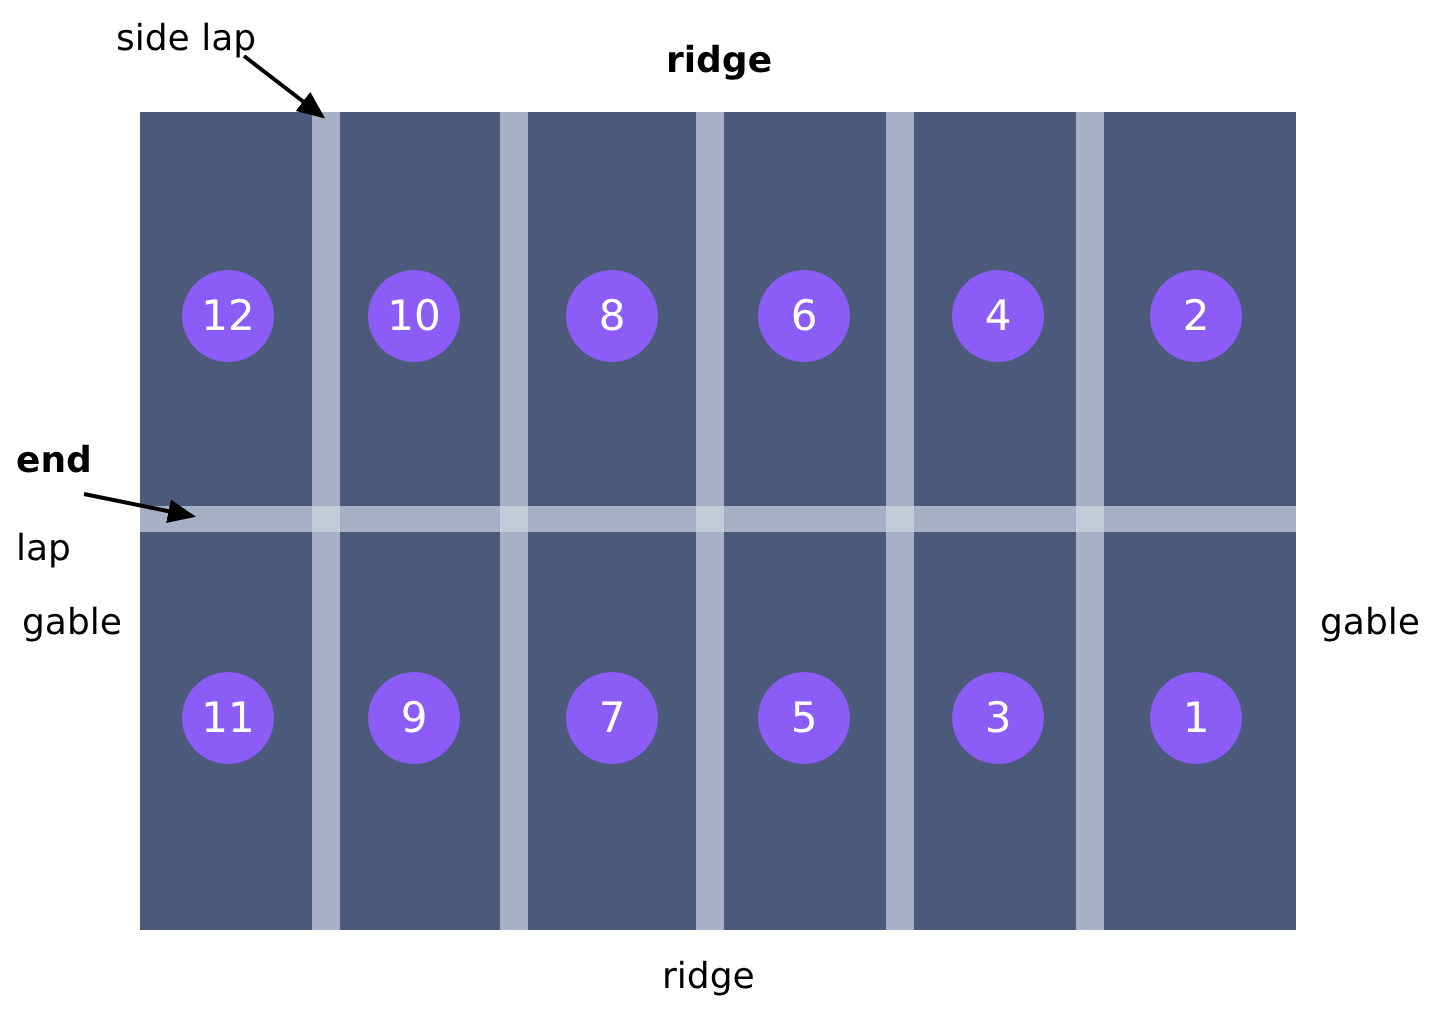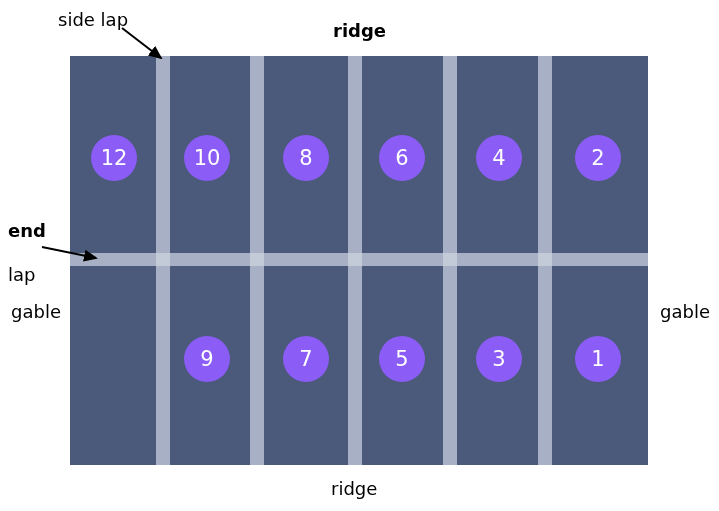--- a/index.html
+++ b/index.html
@@ -107,20 +107,21 @@
   <div class="lap-cross" style="left:443px;"></div>
   <div class="lap-cross" style="left:538px;"></div>
 
   <div class="panel-marker" style="left:91px;  top:135px;">12</div>
   <div class="panel-marker" style="left:184px; top:135px;">10</div>
   <div class="panel-marker" style="left:283px; top:135px;">8</div>
   <div class="panel-marker" style="left:379px; top:135px;">6</div>
   <div class="panel-marker" style="left:476px; top:135px;">4</div>
   <div class="panel-marker" style="left:575px; top:135px;">2</div>
 
+  <div class="panel-marker" style="left:91px;  top:336px;">11</div>
   <div class="panel-marker" style="left:184px; top:336px;">9</div>
   <div class="panel-marker" style="left:283px; top:336px;">7</div>
   <div class="panel-marker" style="left:379px; top:336px;">5</div>
   <div class="panel-marker" style="left:476px; top:336px;">3</div>
   <div class="panel-marker" style="left:575px; top:336px;">1</div>
 
   <div class="callout-label" style="left:58px; top:9px;">side lap</div>
 
   <div class="callout-label" style="left:8px; top:220px;font-weight:bold;">end</div>
   <div class="callout-label" style="left:8px; top:243px;margin-top:21px;">lap</div>

